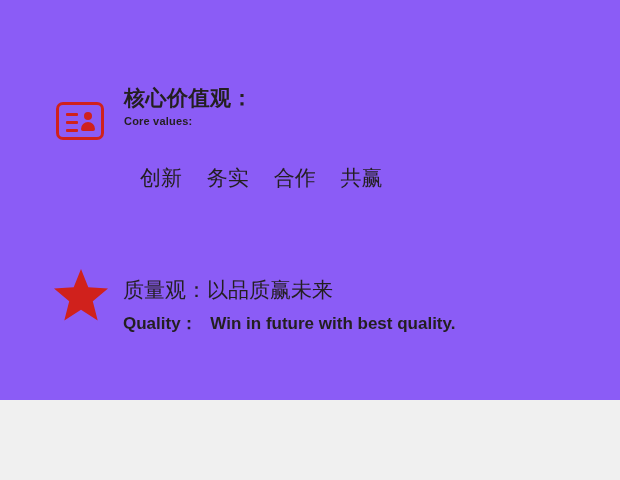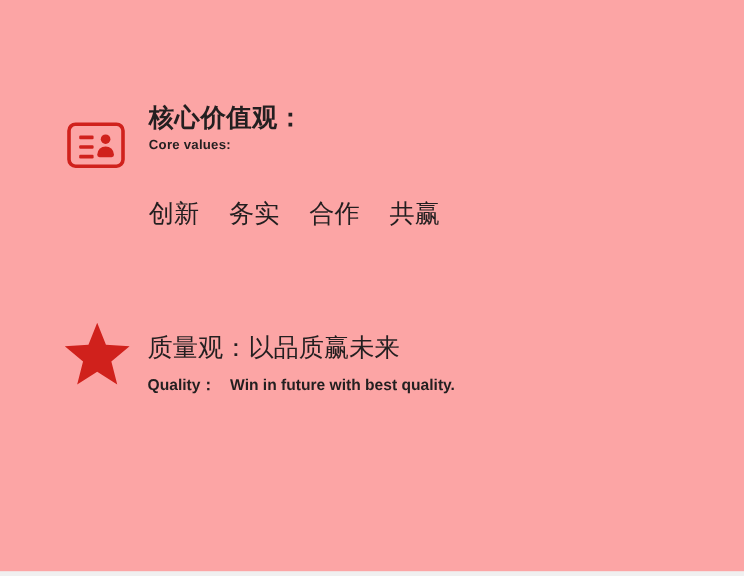--- a/index.html
+++ b/index.html
@@ -9,22 +9,22 @@
   body {
     width: 620px;
     height: 480px;
     background: #f0f0f0;
     font-family: "Liberation Sans", sans-serif;
     overflow: hidden;
   }
   .page {
     position: relative;
     width: 620px;
-    height: 476px;
-    background: #fca5a5;
+    height: 400px;
+    background: #8b5cf6;
     text-align: right;
   }
 
   
   .section-core {
     position: absolute;
     left: 0;
     top: 84px;
     width: 620px;
     height: 130px;
@@ -91,21 +91,21 @@
     left: 124px;
     top: 31px;
     font-size: 11px;
     font-weight: bold;
     color: #231f20;
     letter-spacing: 0.2px;
     white-space: nowrap;
   }
   .core-words-cn {
     position: absolute;
-    left: 124px;
+    left: 140px;
     top: 80px;
     font-size: 21px;
     color: #231f20;
     white-space: nowrap;
   }
   .core-words-cn span { margin-right: 19px; }
   .core-words-en {
     position: absolute;
     left: 123px;
     top: 110px;
@@ -136,21 +136,21 @@
     left: 123px;
     top: 14px;
     font-size: 21px;
     color: #231f20;
     white-space: nowrap;
   }
   .quality-en {
     position: absolute;
     left: 123px;
     top: 50px;
-    font-size: 13px;
+    font-size: 17px;
     font-weight: bold;
     color: #231f20;
     white-space: nowrap;
   }
   .quality-en .en-label { margin-right: 8px; }
 </style>
 </head>
 <body>
 
 <div class="page">

